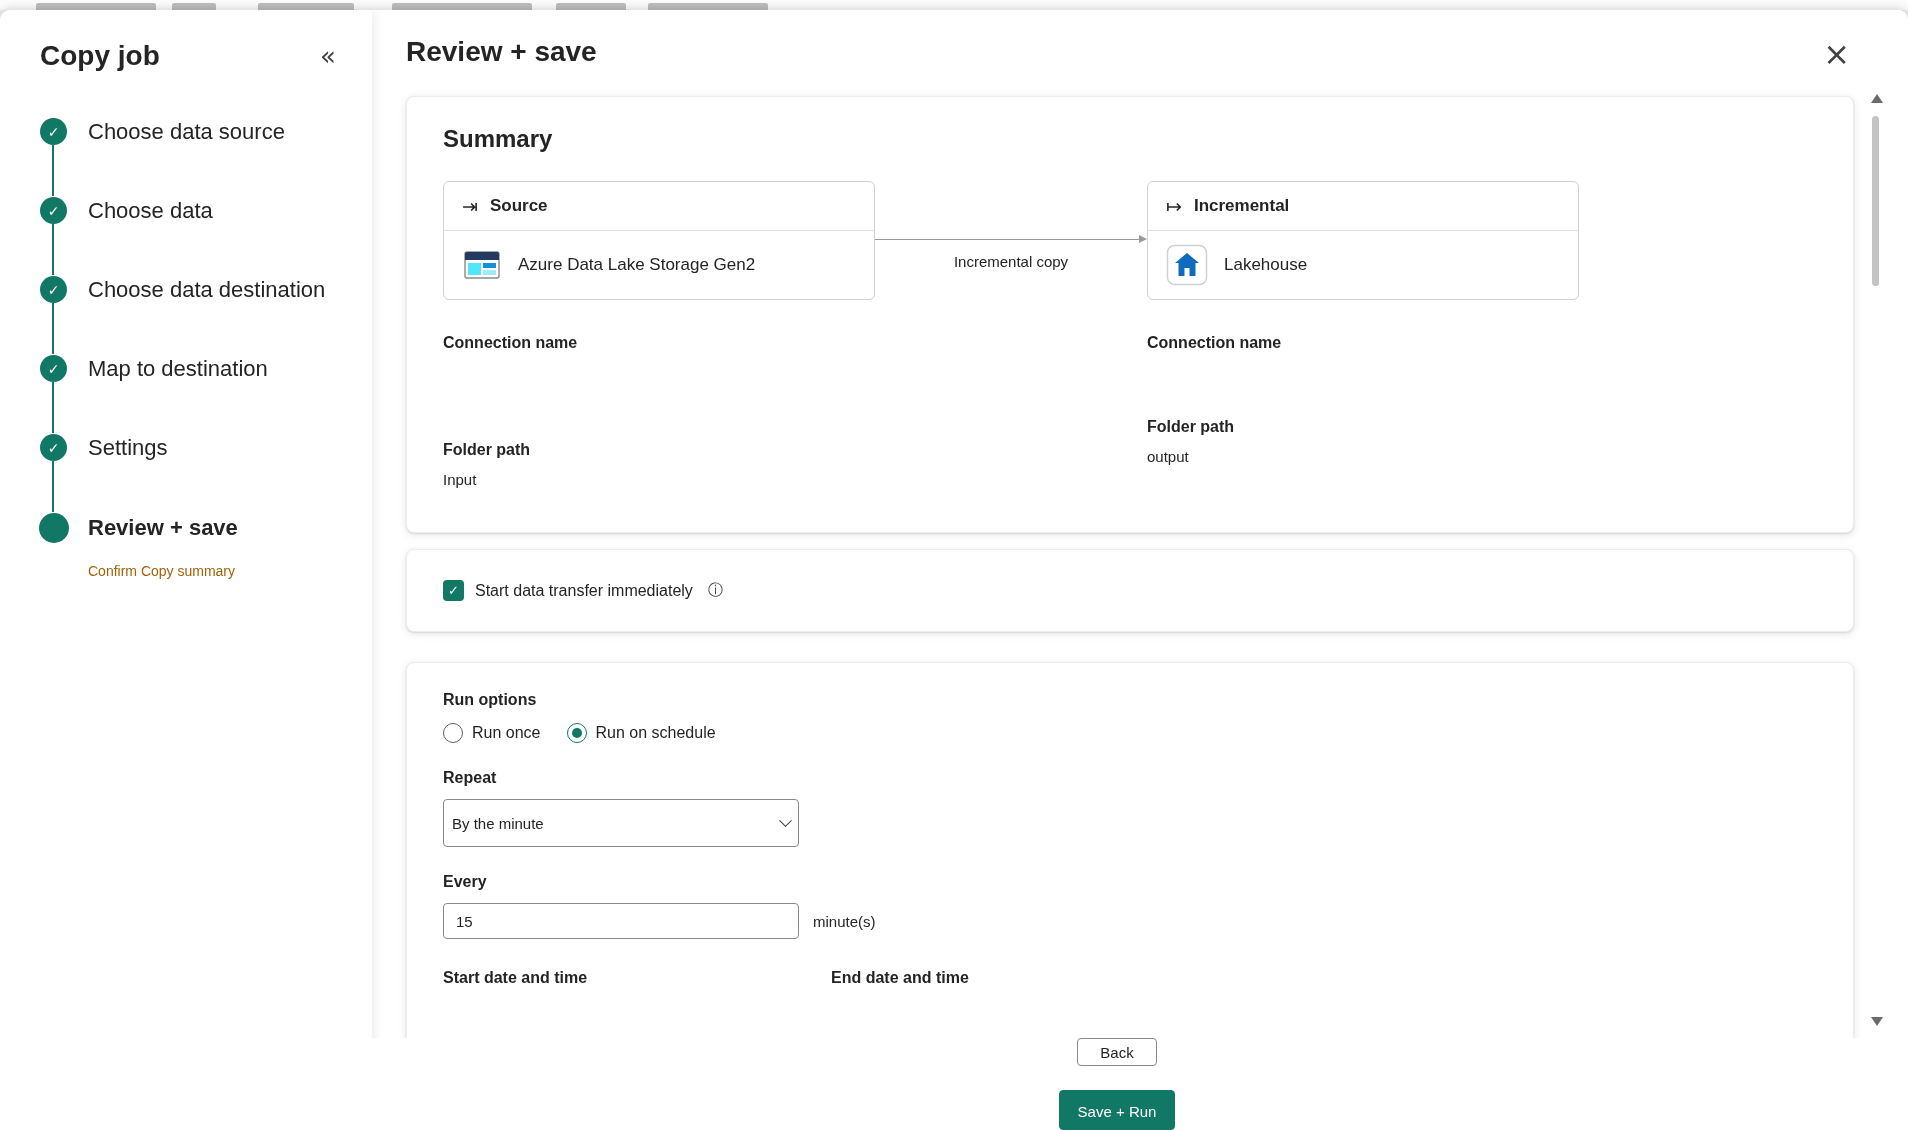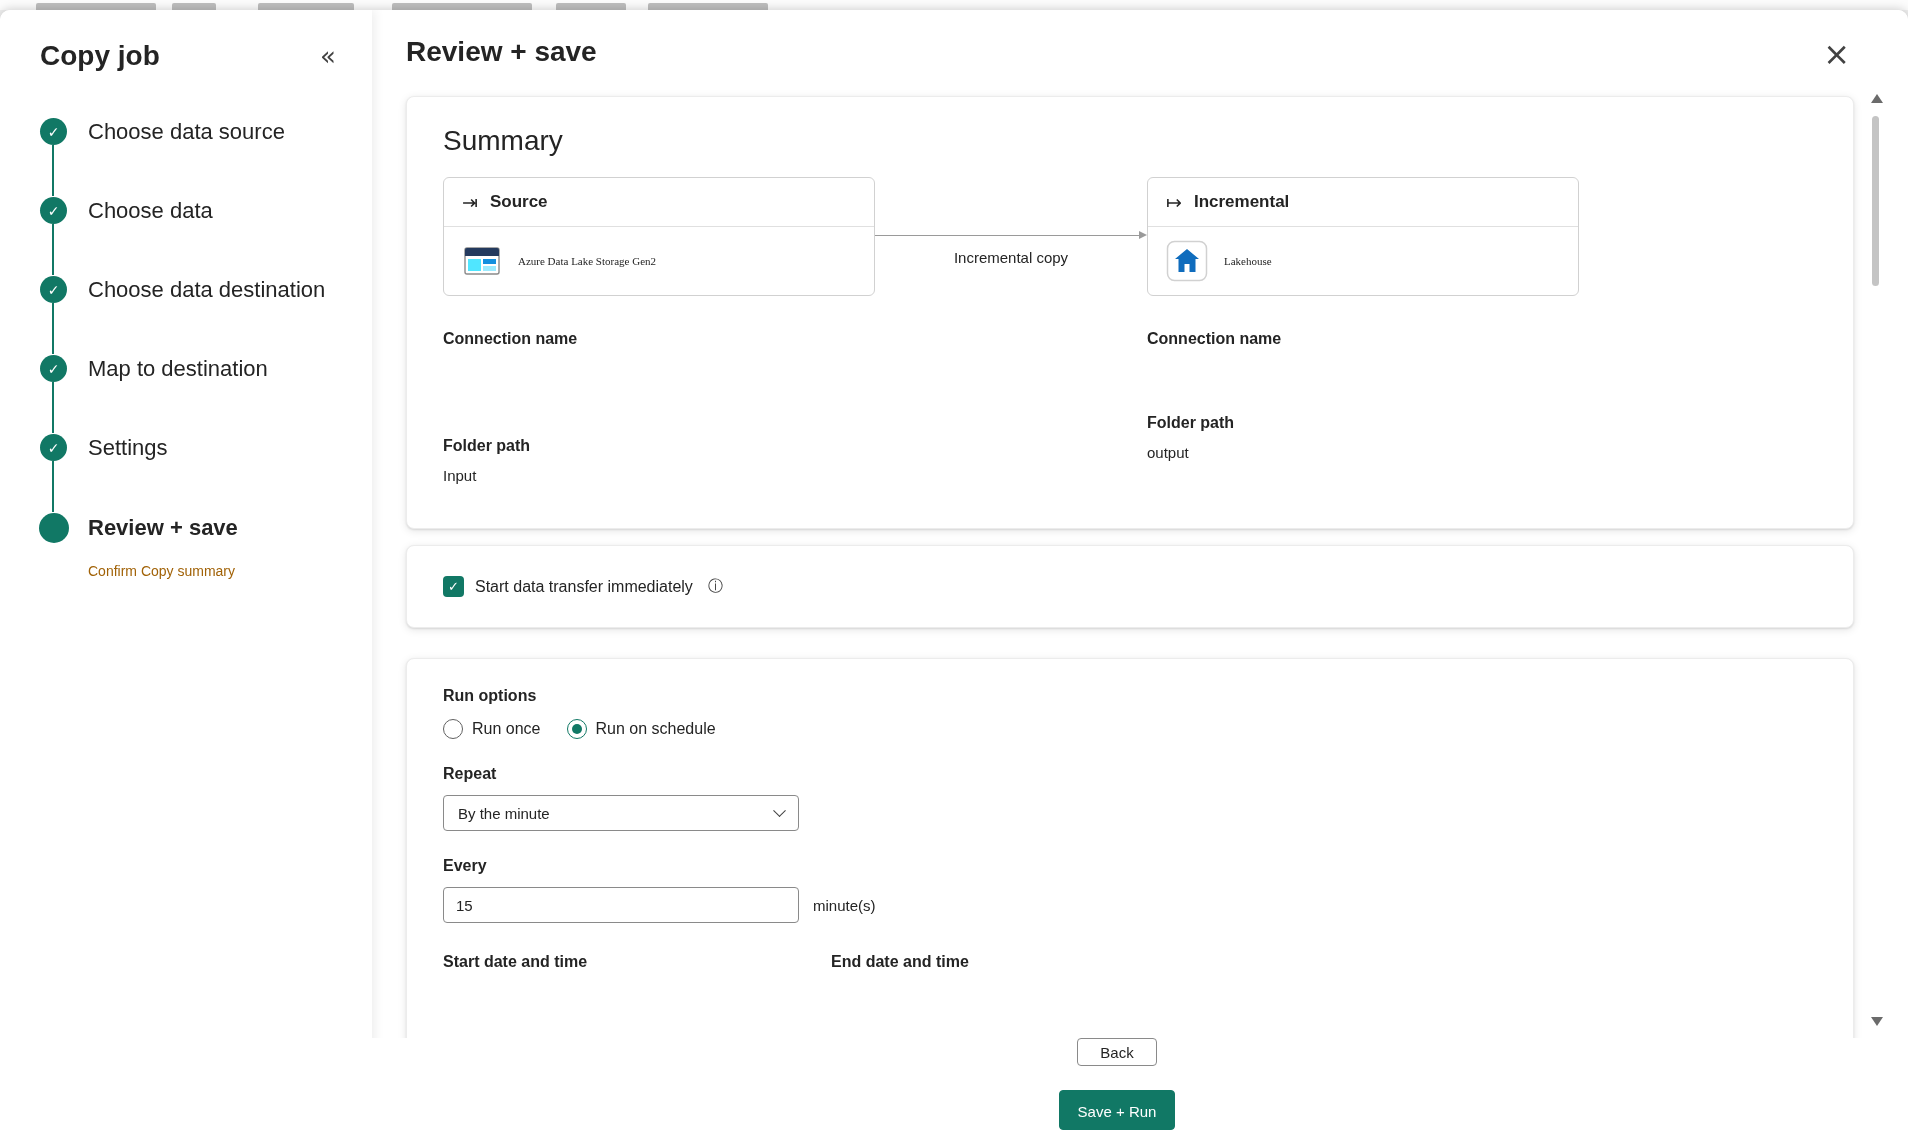--- a/index.html
+++ b/index.html
@@ -50,30 +50,30 @@
     font-family:"DejaVu Sans",sans-serif; padding:2px 6px;
   }
   .content { padding:24px 54px 0 34px; }
 
   .card {
     background:#fff; border:1px solid #ececec; border-radius:8px;
     box-shadow:0 1px 2px rgba(0,0,0,.10), 0 2px 8px rgba(0,0,0,.10);
     padding:28px 36px;
   }
   .summary-card { padding-bottom:44px; }
-  .summary-title { font-size:28px; font-weight:400; margin-bottom:20px; }
+  .summary-title { font-size:24px; font-weight:700; margin-bottom:28px; }
 
   .grid { display:grid; grid-template-columns:432px 272px 432px 1fr; }
   .box { border:1px solid #d1d1d1; border-radius:6px; background:#fff; }
   .box-header {
     display:flex; align-items:center; gap:12px; padding:13px 18px;
     border-bottom:1px solid #e0e0e0; font-size:17px; font-weight:600;
   }
   .box-icon { font-size:19px; font-family:"DejaVu Sans",sans-serif; font-weight:400; }
-  .box-body { display:flex; align-items:center; gap:16px; padding:13px 18px; font-size:11px; min-height:68px;font-family:Liberation Serif, serif; }
+  .box-body { display:flex; align-items:center; gap:16px; padding:13px 18px; font-size:17px; min-height:68px; }
 
   .arrow-cell { position:relative; }
   .arrow-line { position:absolute; left:0; right:6px; top:58px; height:1px; background:#9a9a9a; }
   .arrow-head {
     position:absolute; right:0; top:54px; width:0; height:0;
     border-left:8px solid #9a9a9a; border-top:4.5px solid transparent; border-bottom:4.5px solid transparent;
   }
   .arrow-label { position:absolute; top:72px; left:0; right:0; text-align:center; font-size:15px; color:#242424; }
 
   .labels-grid { margin-top:34px; }
@@ -96,22 +96,22 @@
   .section-title { font-size:16px; font-weight:600; margin-bottom:14px; }
   .radio-row { display:flex; gap:26px; margin-bottom:26px; }
   .radio { display:flex; align-items:center; gap:9px; font-size:16px; cursor:pointer; }
   .rdot { width:20px; height:20px; border:1.5px solid #616161; border-radius:50%; flex:none; position:relative; }
   .rdot.sel { border-color:var(--accent); }
   .rdot.sel::after {
     content:""; position:absolute; left:50%; top:50%; width:10px; height:10px;
     transform:translate(-50%,-50%); border-radius:50%; background:var(--accent);
   }
   .dropdown {
-    width:356px; height:36px; border:1px solid #8a8a8a; border-radius:4px;
-    display:flex; align-items:center; justify-content:space-between; padding:0 14px;
+    width:356px; height:48px; border:1px solid #8a8a8a; border-radius:4px;
+    display:flex; align-items:center; justify-content:space-between; padding:0 8px;
     font-size:15px; cursor:pointer; margin-bottom:26px;
   }
   .chevron {
     width:9px; height:9px; border-right:1.6px solid #424242; border-bottom:1.6px solid #424242;
     transform:rotate(45deg) translate(-2px,-2px);
   }
   .every-row { display:flex; align-items:center; gap:14px; font-size:15px; margin-bottom:30px; }
   .text-input {
     width:356px; height:36px; border:1px solid #8a8a8a; border-radius:4px; padding:0 12px;
     font-size:15px; font-family:inherit; color:#242424;

